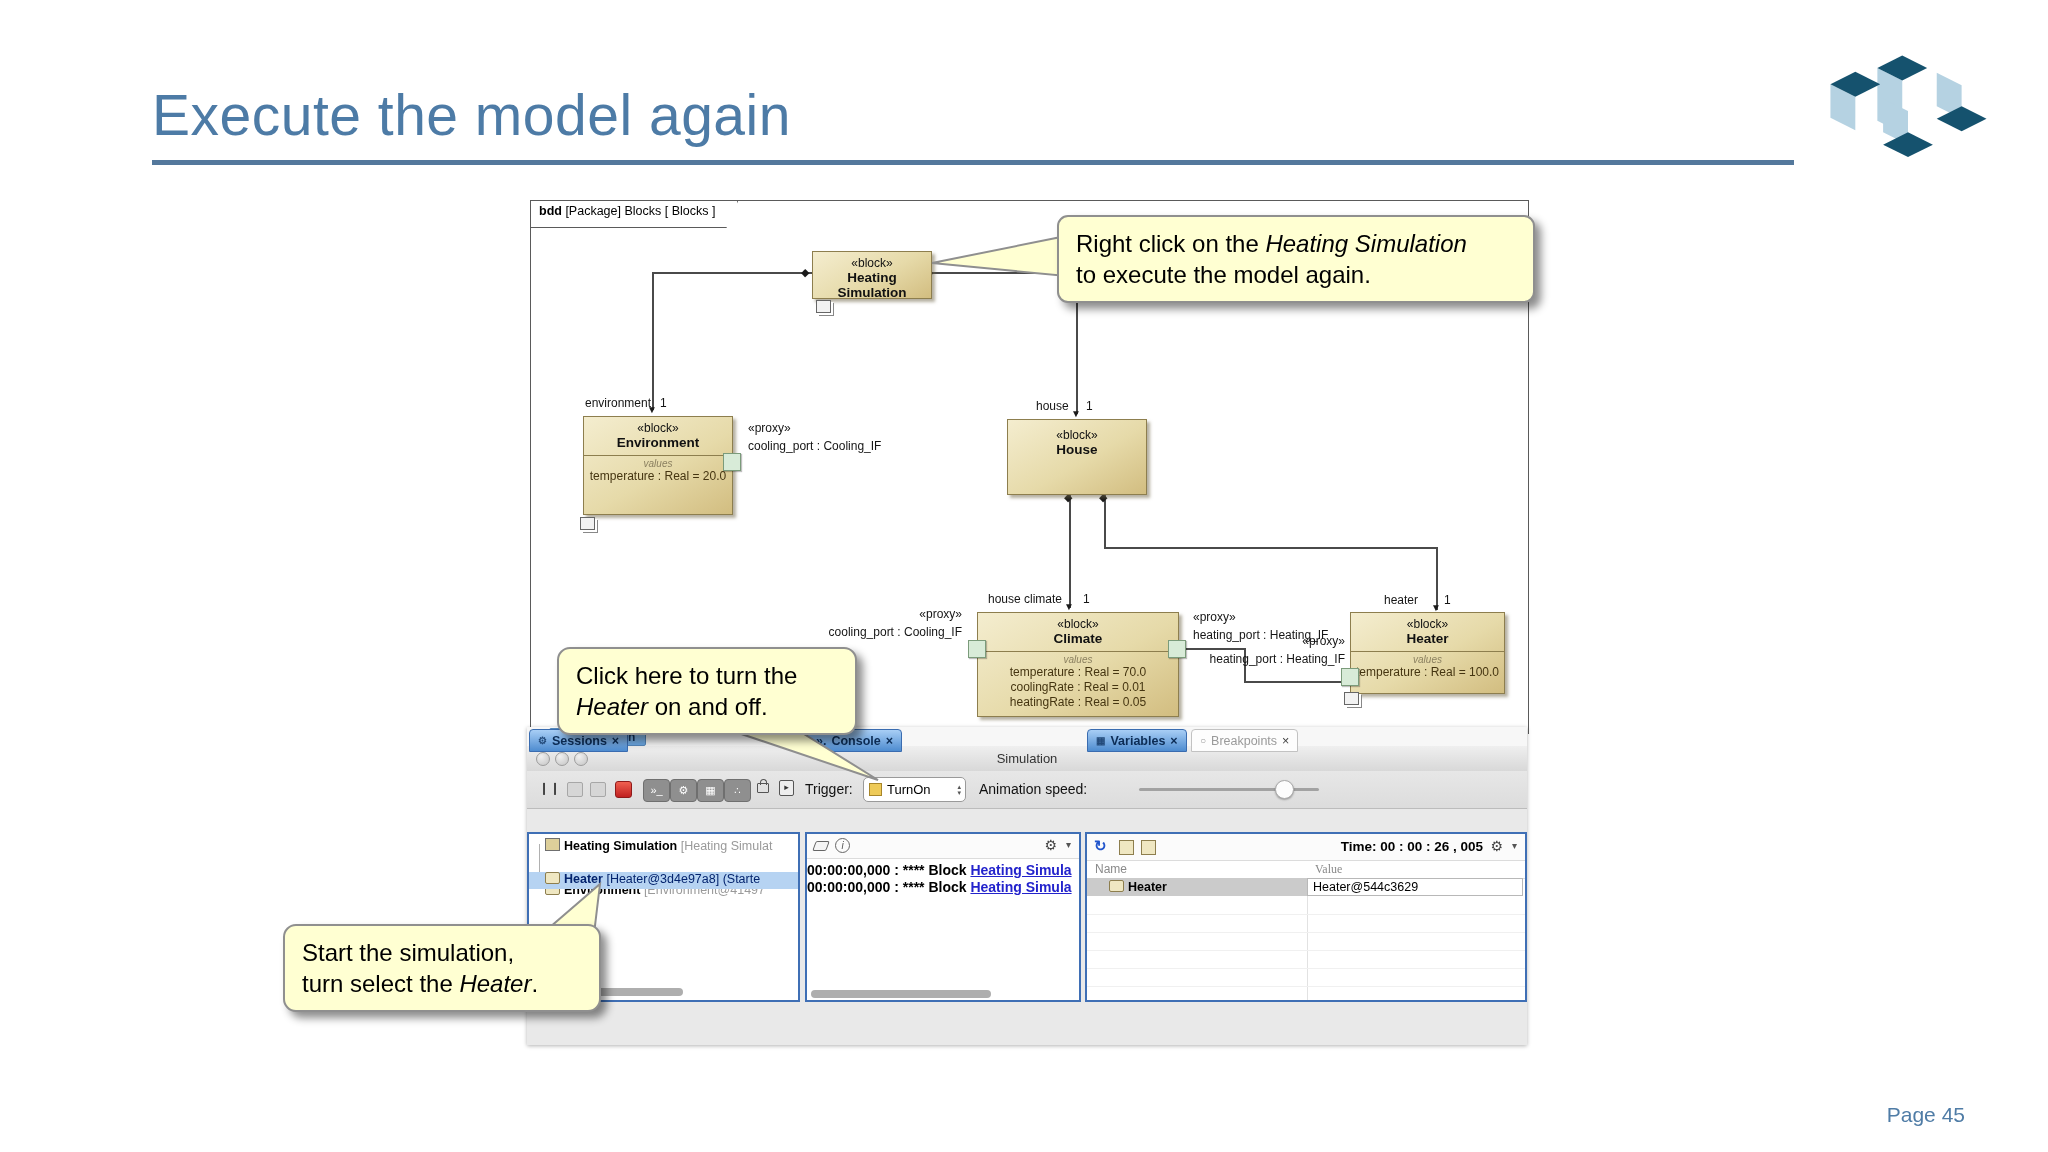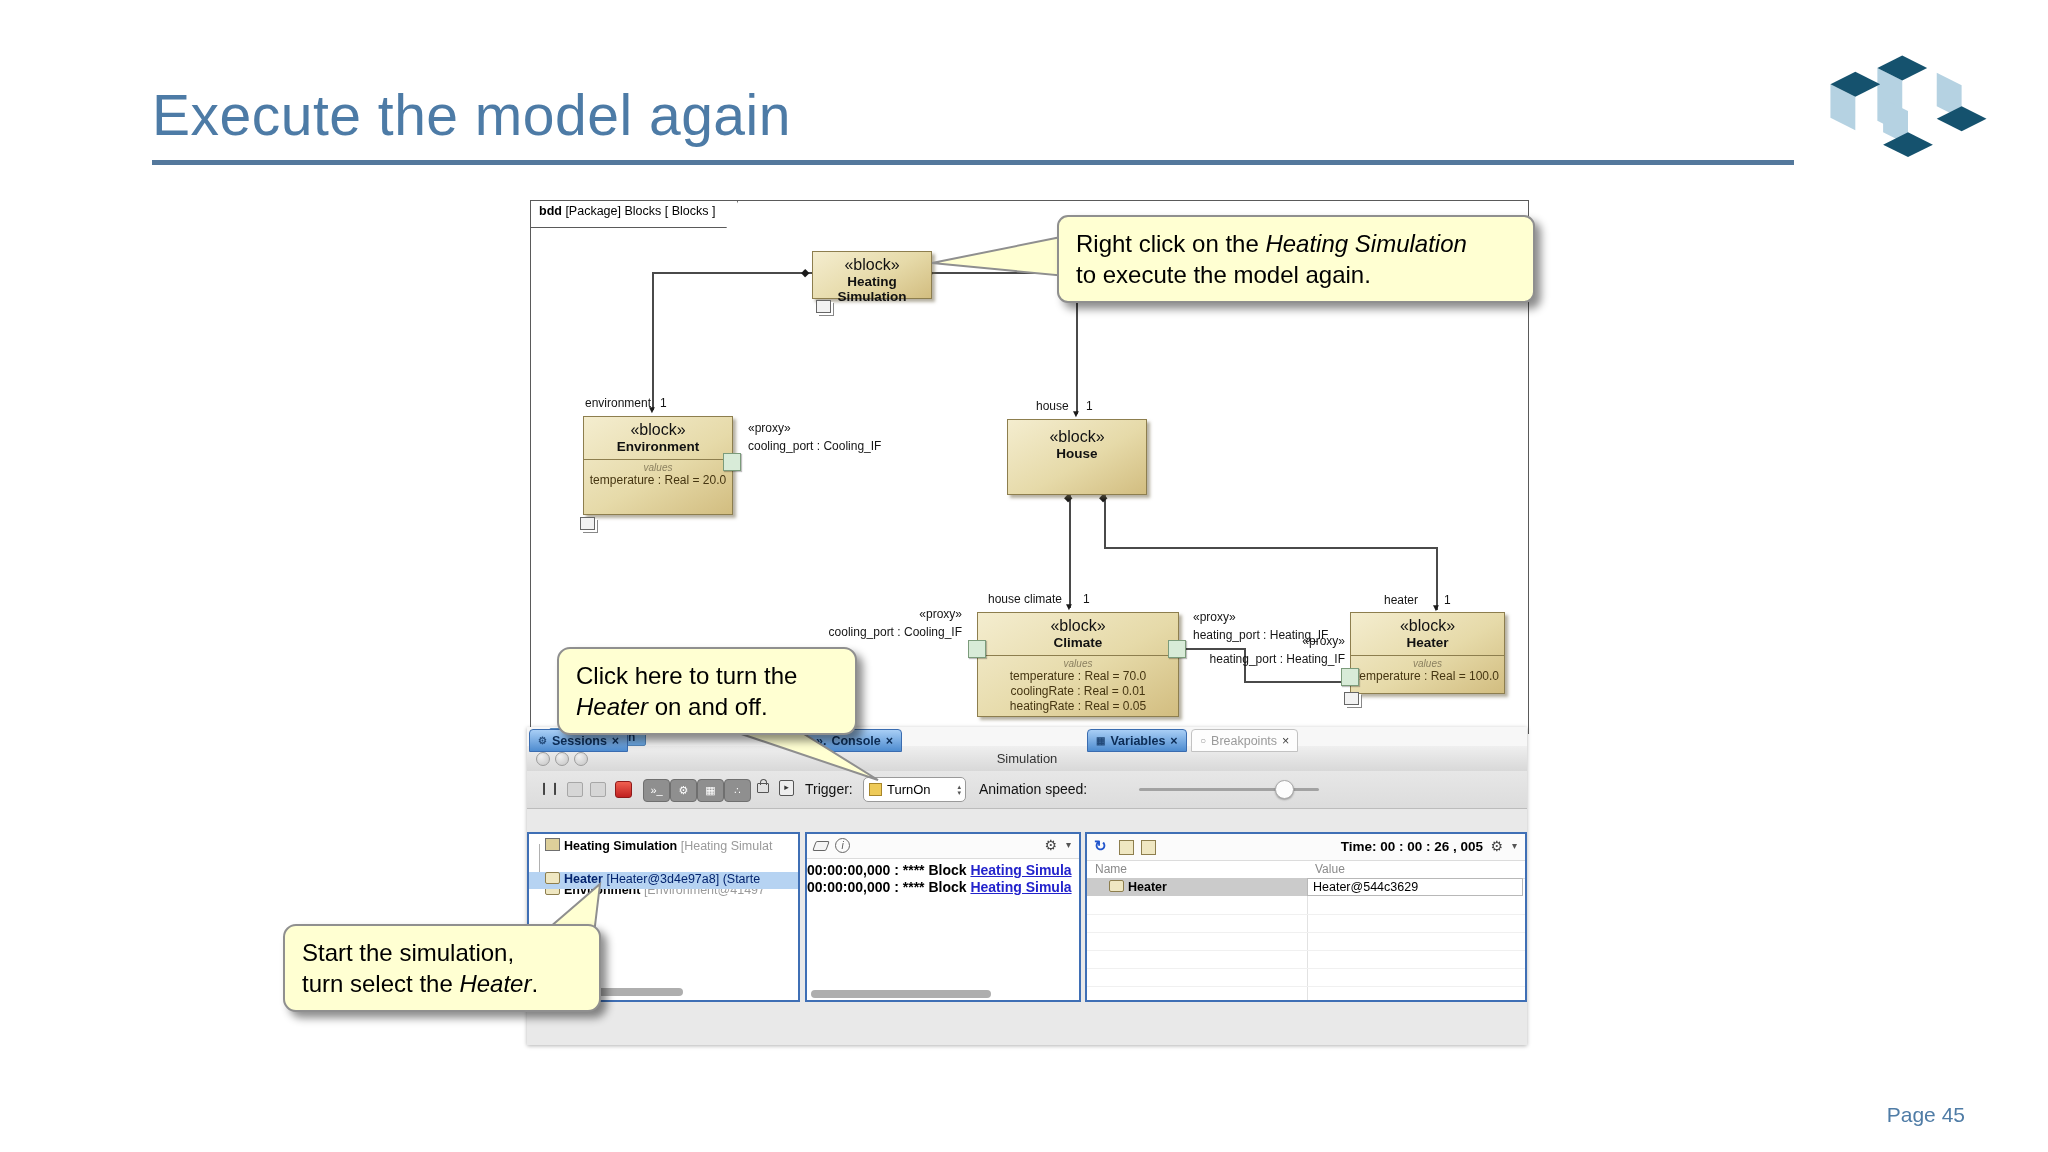--- a/index.html
+++ b/index.html
@@ -14,21 +14,21 @@
   .pagenum{right:83px;top:1103px;font-size:21px;color:#4f7ca6;}
 
   
   .frame{left:530px;top:200px;width:997px;height:533px;border-top:1px solid #5a5a5a;
          border-left:1px solid #5a5a5a;border-right:1px solid #5a5a5a;background:#fff;z-index:1;}
   .bdd-tab{left:530px;top:200px;height:23px;padding:3px 22px 0 8px;background:#fff;
            border:1px solid #5a5a5a;font-size:12.5px;z-index:3;white-space:nowrap;
            clip-path:polygon(0 0,100% 0,calc(100% - 12px) 100%,0 100%);}
   .blk{position:absolute;background:linear-gradient(150deg,#f4edcf 0%,#e6daa9 55%,#d2bd80 100%);
        border:1px solid #8d7e4e;box-shadow:3px 3px 3px rgba(110,100,70,.5);z-index:6;}
-  .stereo{text-align:center;font-size:16px;color:#111;padding-top:4px;}
+  .stereo{text-align:center;font-size:12px;color:#111;padding-top:4px;}
   .bname{text-align:center;font-size:13.5px;font-weight:bold;color:#111;}
   .vals{border-top:1px solid #8d7e4e;margin-top:5px;}
   .vlabel{text-align:center;font-size:10px;font-style:italic;color:#8b8060;padding-top:2px;}
   .vattr{text-align:center;font-size:12px;color:#453511;line-height:15px;}
   .dlabel{position:absolute;font-size:12px;color:#151515;white-space:nowrap;z-index:5;}
   .plabel{position:absolute;font-size:12px;color:#151515;white-space:nowrap;z-index:5;}
   .port{position:absolute;width:16px;height:16px;background:#d8ebd8;border:1px solid #7b9b7b;
         box-shadow:1px 1px 1px rgba(0,0,0,.25);z-index:7;}
   .lineh{position:absolute;height:2px;background:#4a4a4a;z-index:2;}
   .linev{position:absolute;width:2px;background:#4a4a4a;z-index:2;}
@@ -332,21 +332,21 @@
       <div class="minibar" style="height:26px;">
         <div style="position:absolute;left:7px;top:3px;font-size:15px;font-weight:bold;color:#2255cc;">↻</div>
         <div style="position:absolute;left:32px;top:6px;width:13px;height:13px;background:#efe7c2;border:1px solid #8d7e4e;"></div>
         <div style="position:absolute;left:54px;top:6px;width:13px;height:13px;background:#efe7c2;border:1px solid #8d7e4e;"></div>
         <div style="position:absolute;right:42px;top:5px;font-size:13.5px;font-weight:bold;color:#000;">Time: 00 : 00 : 26 , 005</div>
         <div style="position:absolute;right:22px;top:4px;font-size:14px;color:#444;">⚙</div>
         <div style="position:absolute;right:8px;top:6px;font-size:10px;color:#555;">▾</div>
       </div>
       <div style="position:absolute;left:0;top:26px;right:0;height:18px;border-bottom:1px solid #e0e0e0;">
         <span class="hdr" style="position:absolute;left:8px;top:2px;">Name</span>
-        <span class="hdr" style="position:absolute;left:228px;top:2px;">Value</span>
+        <span class="hdr" style="position:absolute;left:228px;top:2px;font-family:Liberation Serif, serif;">Value</span>
       </div>
       <div style="position:absolute;left:0;top:44px;width:220px;height:18px;background:#cbcbcb;font-size:12.5px;line-height:18px;">
         <span class="objicon" style="margin-left:22px;"></span><b>Heater</b>
       </div>
       <div style="position:absolute;left:220px;top:44px;right:2px;height:18px;background:#fff;border:1px solid #b8b8b8;box-sizing:border-box;font-size:12.5px;line-height:16px;padding-left:5px;">
         <span>Heater@544c3629</span>
       </div>
       <div class="gridv" style="left:220px;top:62px;height:147px;"></div>
       <div class="gridh" style="top:80px;"></div>
       <div class="gridh" style="top:98px;"></div>

